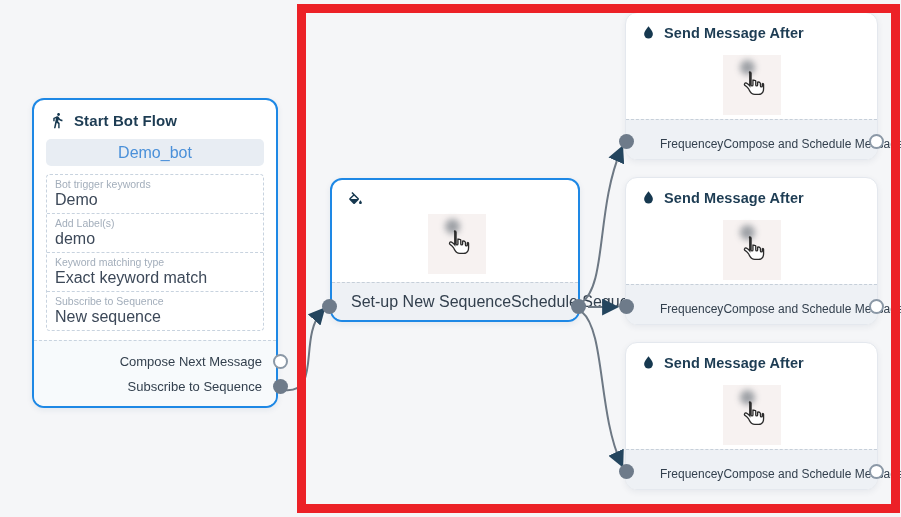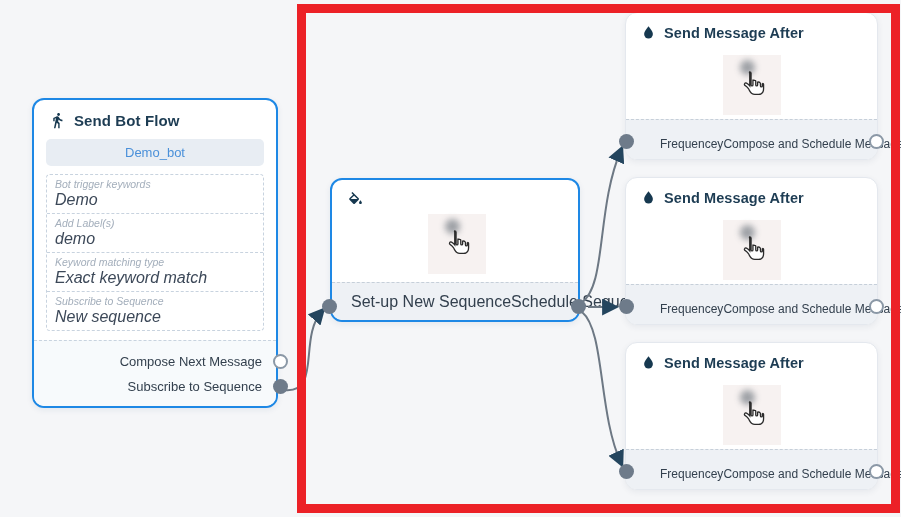--- a/index.html
+++ b/index.html
@@ -16,23 +16,23 @@
   .node.plain  { border:1px solid #e4e8ee; box-shadow:0 2px 6px rgba(40,60,90,.07); }
   .hdr { display:flex; align-items:flex-start; gap:8px; padding:12px 15px 6px; }
   .hdr .ttl { font-size:15px; font-weight:bold; color:#1d3c53; letter-spacing:.1px; }
   .hdr svg { flex:0 0 auto; }
 
   
   .node-start { left:32px; top:98px; width:246px; height:310px; }
   .bot-name-btn {
     display:block; margin:4px 12px 8px; width:calc(100% - 24px); height:27px;
     background:#e8edf3; border:none; border-radius:5px; color:#4a90d9;
-    font-size:13px; font-family:inherit; cursor:pointer;
-  }
-  .fields { margin:0 12px; border:1px dashed #c8d3df; border-radius:4px; background:#fff;font-style:italic; }
+    font-size:16px; font-family:inherit; cursor:pointer;
+  }
+  .fields { margin:0 12px; border:1px dashed #c8d3df; border-radius:4px; background:#fff; }
   .field { padding:3px 8px 4px; border-bottom:1px dashed #c8d3df; }
   .field:last-child { border-bottom:none; }
   .f-label { font-size:10.5px; color:#a3aebb; }
   .f-value { font-size:16px; color:#3c4858; margin-top:1px; }
   .start-footer {
     position:absolute; left:0; right:0; bottom:0; height:66px;
     background:#f7fafc; border-top:1px dashed #c8d3df; border-radius:0 0 10px 10px;
   }
   .out-row { position:absolute; right:14px; font-size:13px; color:#33404e; white-space:nowrap; }
   .out-row.r1 { top:13px; }
@@ -93,21 +93,21 @@
       <path d="M 588 307 L 614 307" marker-end="url(#arr)"></path>
       <path d="M 582 312 C 605 331 598 413 621 463" marker-end="url(#arr)"></path>
     </g>
   </svg>
 
   <div class="node active node-start">
     <div class="hdr">
       <svg width="17" height="17" viewBox="0 0 24 24">
         <path fill="#16384f" d="M13.5 5.5c1.1 0 2-.9 2-2s-.9-2-2-2-2 .9-2 2 .9 2 2 2zM9.8 8.9L7 23h2.1l1.8-8 2.1 2v6h2v-7.5l-2.1-2 .6-3C14.8 12 16.8 13 19 13v-2c-1.9 0-3.5-1-4.3-2.4l-1-1.6c-.4-.6-1-1-1.7-1-.3 0-.5.1-.8.1L6 8.3V13h2V9.6l1.8-.7"></path>
       </svg>
-      <span class="ttl">Send Bot Flow</span>
+      <span class="ttl">Start Bot Flow</span>
     </div>
     <button class="bot-name-btn">Demo_bot</button>
     <div class="fields">
       <div class="field">
         <div class="f-label">Bot trigger keywords</div>
         <div class="f-value">Demo</div>
       </div>
       <div class="field">
         <div class="f-label">Add Label(s)</div>
         <div class="f-value">demo</div>

